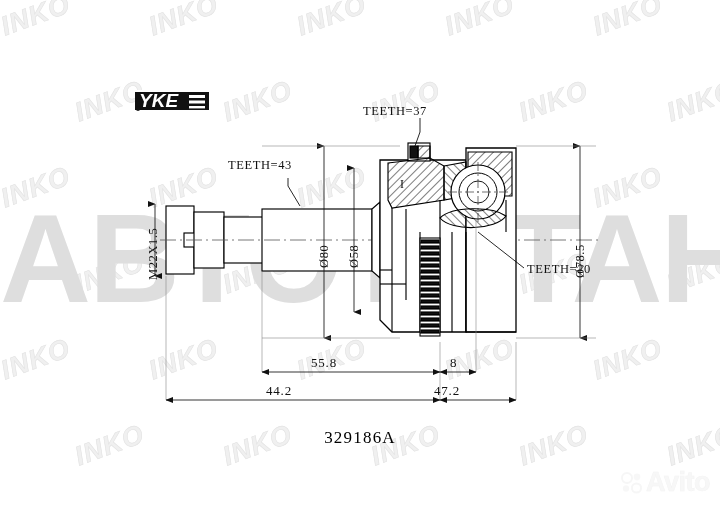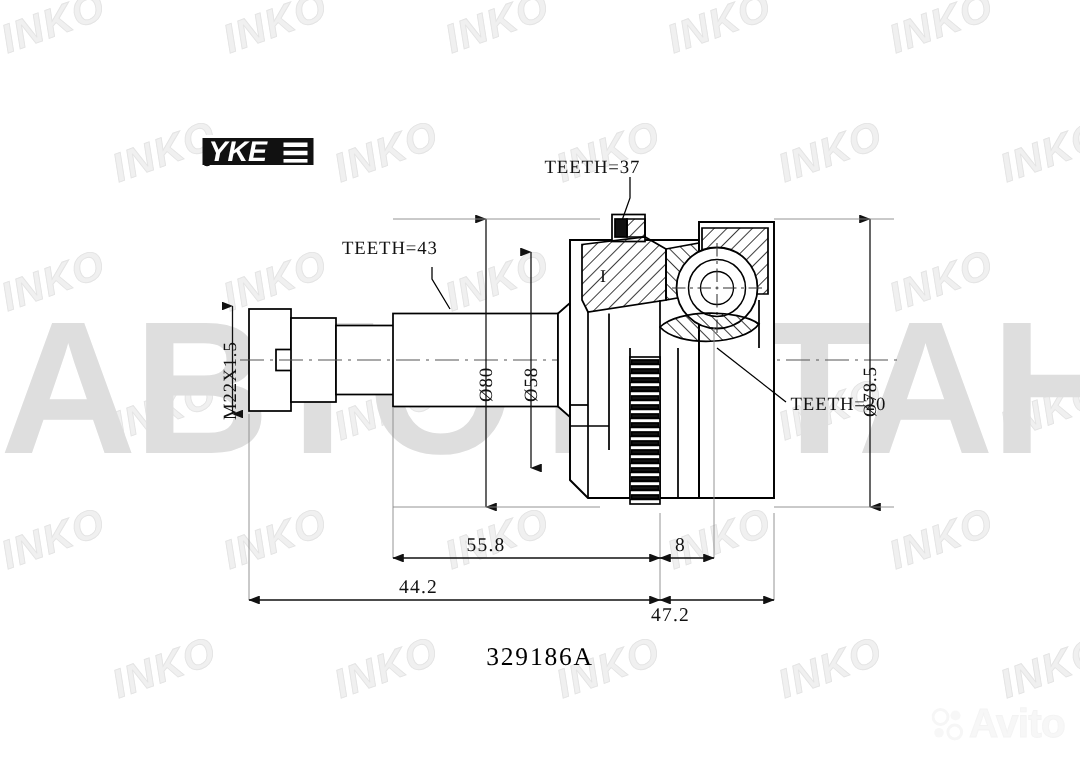--- a/index.html
+++ b/index.html
@@ -348,21 +348,21 @@
   <div class="lbl lbl-rot" style="left:146px; top:280px;">M22X1.5</div>
   <div class="lbl lbl-rot" style="left:317px; top:268px;">Ø80</div>
   <div class="lbl lbl-rot" style="left:347px; top:268px;">Ø58</div>
   <div class="lbl lbl-rot" style="left:573px; top:278px;">Ø78.5</div>
 
   <div class="lbl" style="left:400px; top:177px; font-size:12px;">I</div>
 
   <div class="dim" style="left:311px; top:355px;">55.8</div>
   <div class="dim" style="left:450px; top:355px;">8</div>
   <div class="dim" style="left:266px; top:383px;">44.2</div>
-  <div class="dim" style="left:434px; top:383px;margin-top:19px;">47.2</div>
+  <div class="dim" style="left:434px; top:383px;">47.2</div>
 
   <div class="partno">329186A</div>
 
   <div class="wm-avito">
     <svg width="22" height="22" viewBox="0 0 22 22">
       <circle cx="6" cy="6" r="5" fill="none" stroke="#efefef" stroke-width="2"></circle>
       <circle cx="16" cy="5" r="3.4" fill="#f2f2f2"></circle>
       <circle cx="5" cy="16.5" r="3.2" fill="#f2f2f2"></circle>
       <circle cx="15.5" cy="16" r="4.6" fill="none" stroke="#efefef" stroke-width="2"></circle>
     </svg>

